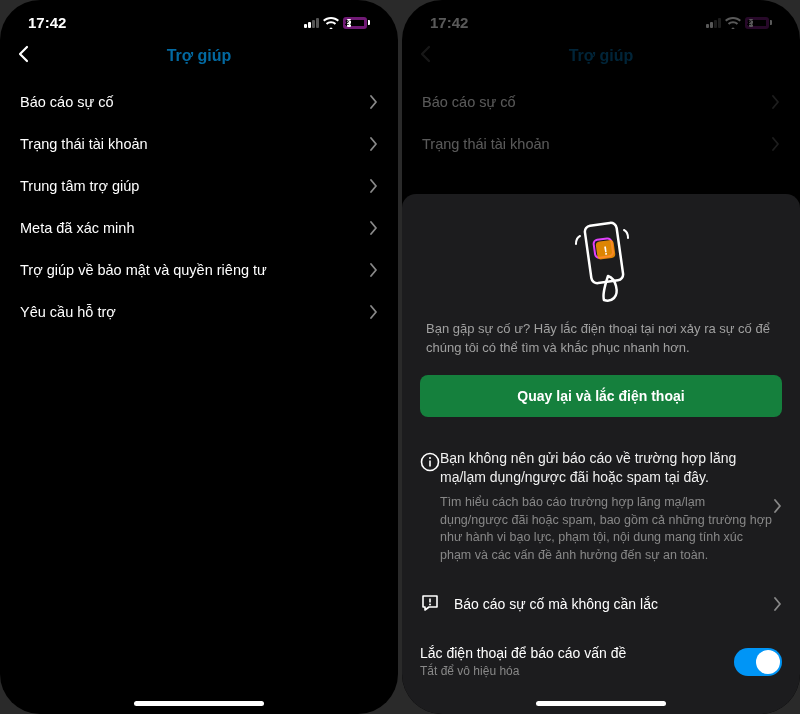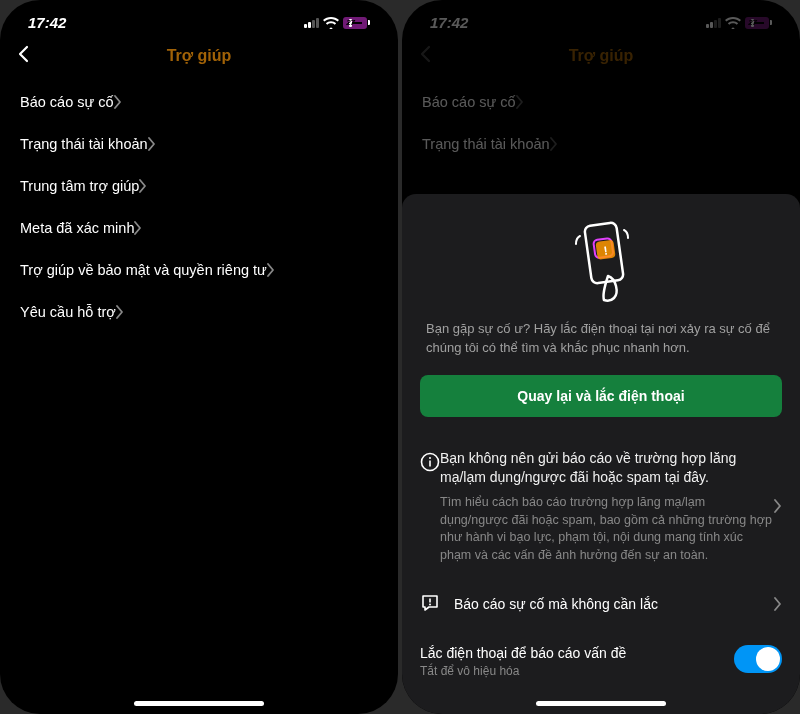--- a/index.html
+++ b/index.html
@@ -1,53 +1,53 @@
 <!DOCTYPE html>
 <html><head>
   <meta charset="utf-8">
   <style>
     * { margin: 0; padding: 0; box-sizing: border-box; font-family: -apple-system, BlinkMacSystemFont, "Segoe UI", sans-serif; }
     body { background: #2a2a2a; display: flex; gap: 4px; width: 800px; height: 714px; }
     .phone { width: 398px; height: 714px; background: #000; border-radius: 40px; position: relative; overflow: hidden; }
-    .status-bar { display: flex; justify-content: space-between; align-items: center; padding: 14px 28px 6px; color: #fff; font-size: 15px; font-weight: 600; font-style: italic; }
+    .status-bar { display: flex; justify-content: space-between; align-items: center; padding: 14px 28px 6px; color: #fff; font-size: 15px; font-weight: 600; }
     .status-right { display: flex; align-items: center; gap: 4px; }
     .signal-bars { display: flex; align-items: flex-end; gap: 1px; }
     .sbar { width: 3px; background: #fff; border-radius: 1px; }
     .sbar:nth-child(1) { height: 4px; }
     .sbar:nth-child(2) { height: 6px; }
     .sbar:nth-child(3) { height: 8px; background: #555; }
     .sbar:nth-child(4) { height: 10px; background: #555; }
     .wifi-icon { width: 16px; height: 12px; }
     .battery { display: flex; align-items: center; gap: 1px; }
-    .batt-body { width: 24px; height: 12px; border: 5px solid #701a75; border-radius: 3px; display: flex; align-items: center; padding: 1px; }
+    .batt-body { width: 24px; height: 12px; border: 3px solid #701a75; border-radius: 3px; display: flex; align-items: center; padding: 1px; }
     .batt-fill { width: 27%; height: 8px; background: #fff; border-radius: 1px; font-size: 8px; color: #000; display: flex; align-items: center; justify-content: center; font-weight: 700; }
     .batt-tip { width: 2px; height: 5px; background: #fff; border-radius: 0 1px 1px 0; }
-    .nav-header { display: flex; align-items: center; justify-content: center; padding: 10px 20px 16px; position: relative; color: #a16207; }
+    .nav-header { display: flex; align-items: center; justify-content: center; padding: 10px 20px 16px; position: relative; color: #0369a1; }
     .nav-back { position: absolute; left: 18px; color: #fff; }
     .nav-title { font-size: 16px; font-weight: 600; }
     .menu-list { padding: 0 20px; }
-    .menu-item { display: flex; align-items: center; padding: 13px 0; color: #fff; font-size: 14.5px; }
+    .menu-item { display: flex; justify-content: space-between; align-items: center; padding: 13px 0; color: #fff; font-size: 14.5px; }
     .menu-chevron { color: #888; }
     .dimmed .nav-header, .dimmed .menu-list, .dimmed .status-bar { opacity: 0.35; }
     .dimmed .nav-back { color: #444; }
     .sheet { position: absolute; bottom: 0; left: 0; right: 0; background: #1c1c1e; border-radius: 14px 14px 0 0; padding: 22px 18px 36px; }
     .sheet-illustration { display: flex; justify-content: center; margin-bottom: 14px; }
     .phone-ill { width: 70px; height: 90px; }
     .sheet-title { color: #fff; font-size: 17px; font-weight: 600; text-align: center; line-height: 1.3; margin-bottom: 8px; }
     .sheet-desc { color: #a0a0a0; font-size: 13px; line-height: 1.4; margin-bottom: 18px; padding: 0 6px; }
     .primary-btn { background: #15803d; color: #fff; font-weight: 600; font-size: 14px; padding: 13px; border-radius: 8px; text-align: center; margin-bottom: 20px; }
     .sheet-row { display: flex; align-items: flex-start; padding: 12px 0; }
     .sheet-row-icon { flex-shrink: 0; margin-top: 3px; color: #fff; }
     .sheet-row-body { flex: 1; }
     .sheet-row-title { color: #f0f0f0; font-size: 14px; line-height: 1.4; margin-bottom: 6px; }
     .sheet-row-subtitle { color: #888; font-size: 12.5px; line-height: 1.4; }
     .sheet-row-chevron { color: #888; flex-shrink: 0; align-self: center; }
     .sheet-row-simple { display: flex; align-items: center; gap: 14px; padding: 14px 0; }
     .sheet-row-simple .label { color: #fff; font-size: 14px; flex: 1; }
-    .toggle-row { display: flex; align-items: flex-start; justify-content: space-between; padding: 14px 0 0; }
+    .toggle-row { display: flex; align-items: center; justify-content: space-between; padding: 14px 0 0; }
     .toggle-body { flex: 1; }
     .toggle-label { color: #fff; font-size: 14px; margin-bottom: 3px; }
     .toggle-sub { color: #888; font-size: 12px; }
     .toggle { width: 48px; height: 28px; background: #0095f6; border-radius: 14px; position: relative; flex-shrink: 0; }
     .toggle-knob { width: 24px; height: 24px; background: #fff; border-radius: 50%; position: absolute; top: 2px; right: 2px; }
     .home-indicator { position: absolute; bottom: 8px; left: 50%; transform: translateX(-50%); width: 130px; height: 5px; background: #fff; border-radius: 3px; }
   </style>
 </head>
 <body>
 

